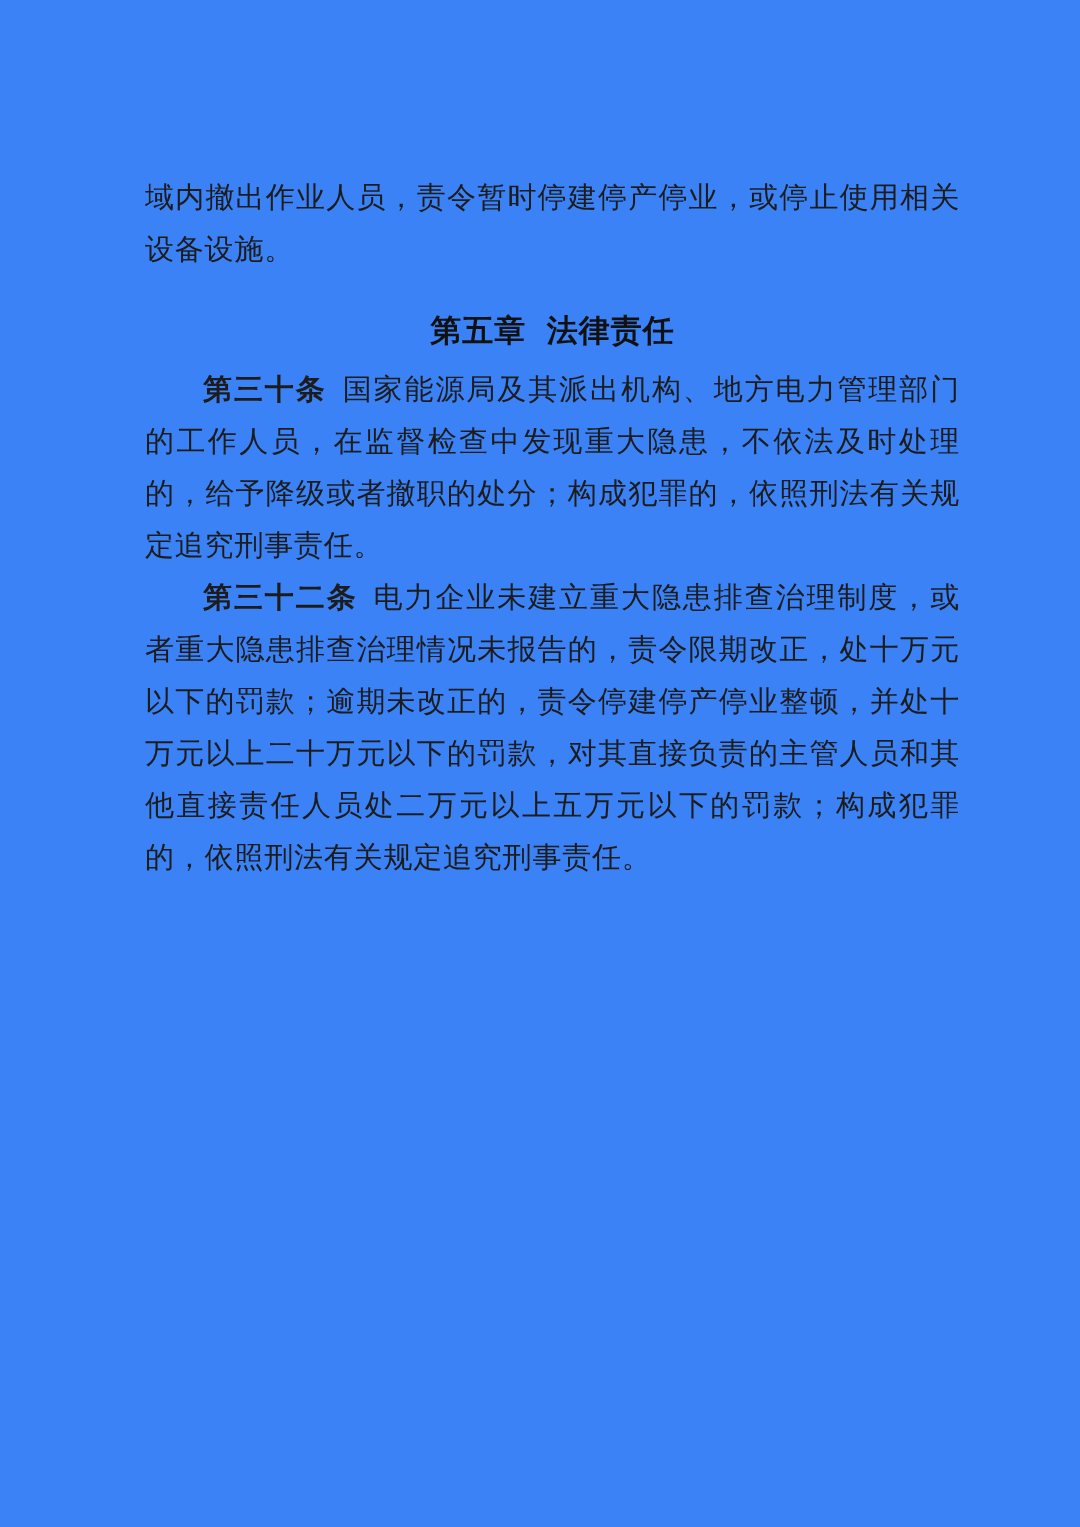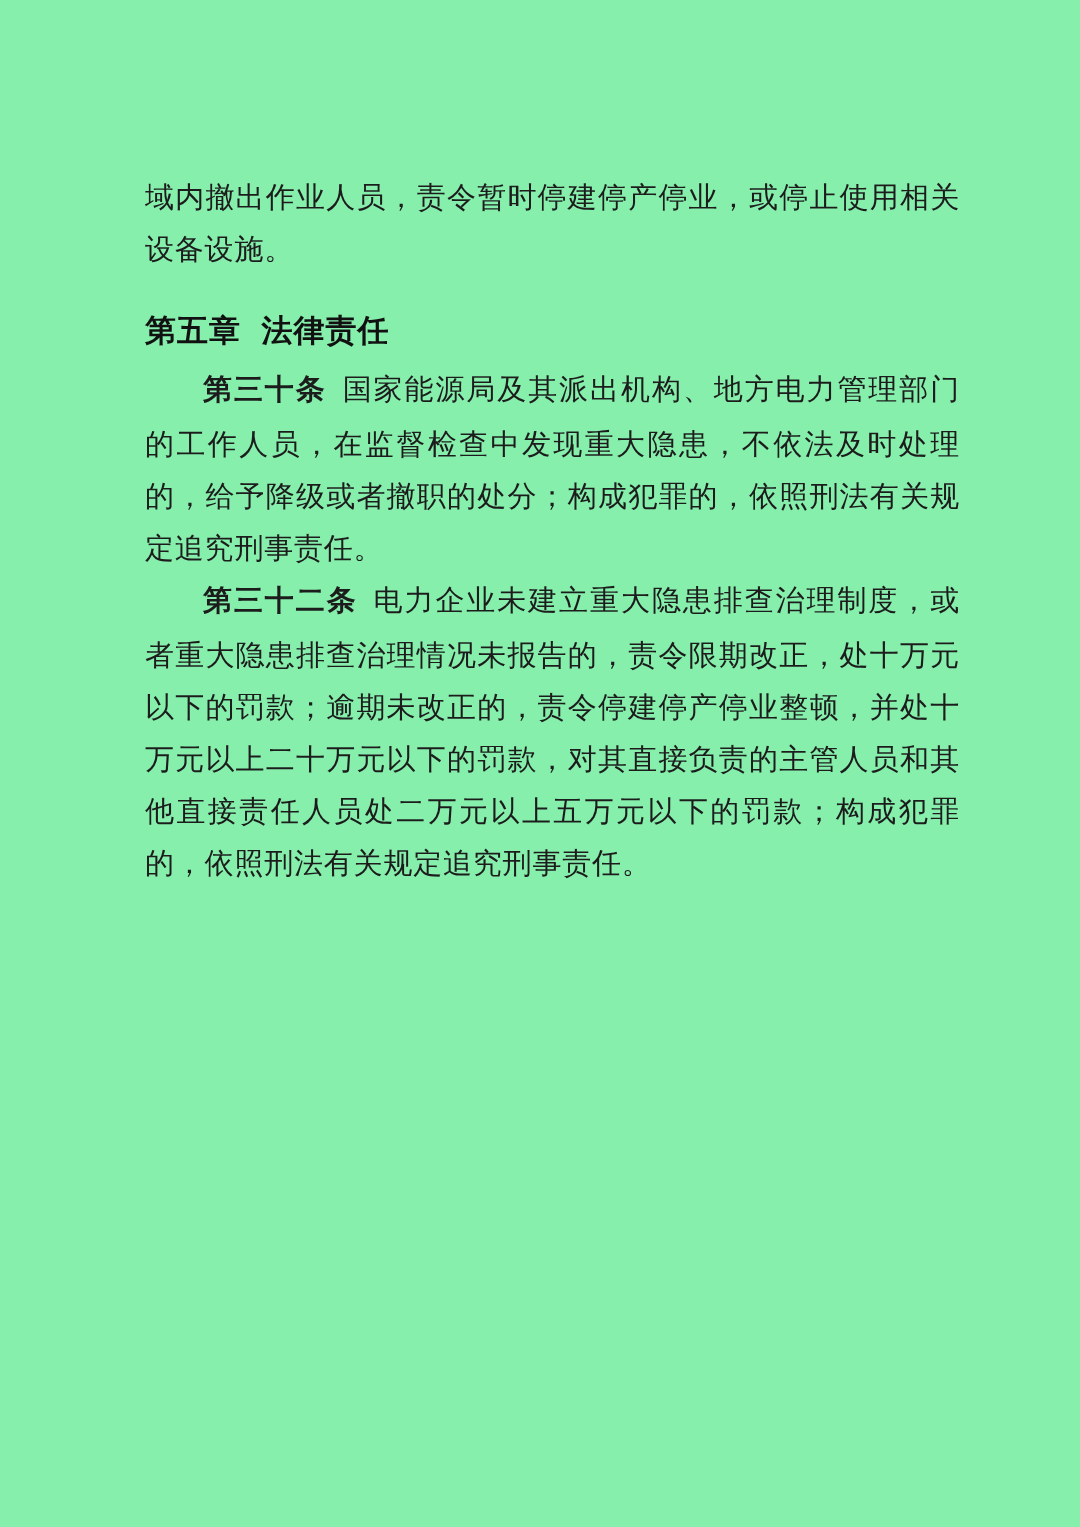--- a/index.html
+++ b/index.html
@@ -10,47 +10,48 @@
     width: 1080px;
     height: 1527px;
     background: #ffffff;
     overflow: hidden;
   }
   .page {
     box-sizing: border-box;
     width: 1080px;
     height: 1527px;
     padding: 171px 120px 0 145px;
-    background: #86efac;
+    background: #3b82f6;
     color: #1c1c1c;
   }
   .body-para {
     margin: 0;
     font-family: "Liberation Serif", "DejaVu Serif", serif;
     font-size: 29px;
     line-height: 52px;
     letter-spacing: 0.8px;
     text-align: justify;
     color: #1c1c1c;
   }
   .body-para.indent {
     text-indent: 2em;
   }
   .artnum {
-    font-family: Liberation Mono, monospace;
+    font-family: Liberation Serif, serif;
     font-weight: bold;
     margin-right: 0.55em;
     letter-spacing: 0.8px;
   }
   .chapter {
     margin: 30px 0 6px 0;
     font-family: "Liberation Sans", "DejaVu Sans", sans-serif;
     font-weight: bold;
     font-size: 31px;
     line-height: 52px;
+    text-align: center;
     letter-spacing: 1px;
     word-spacing: 0.35em;
     color: #111111;
   }
 </style>
 </head>
 <body>
 
 <div class="page">
 

